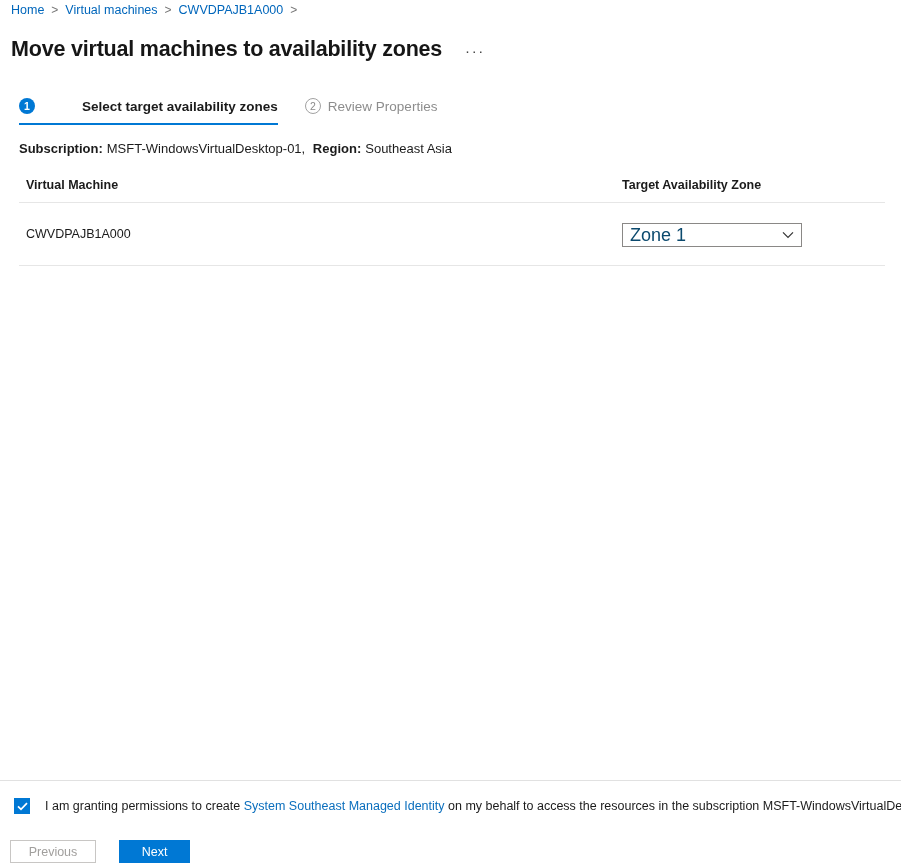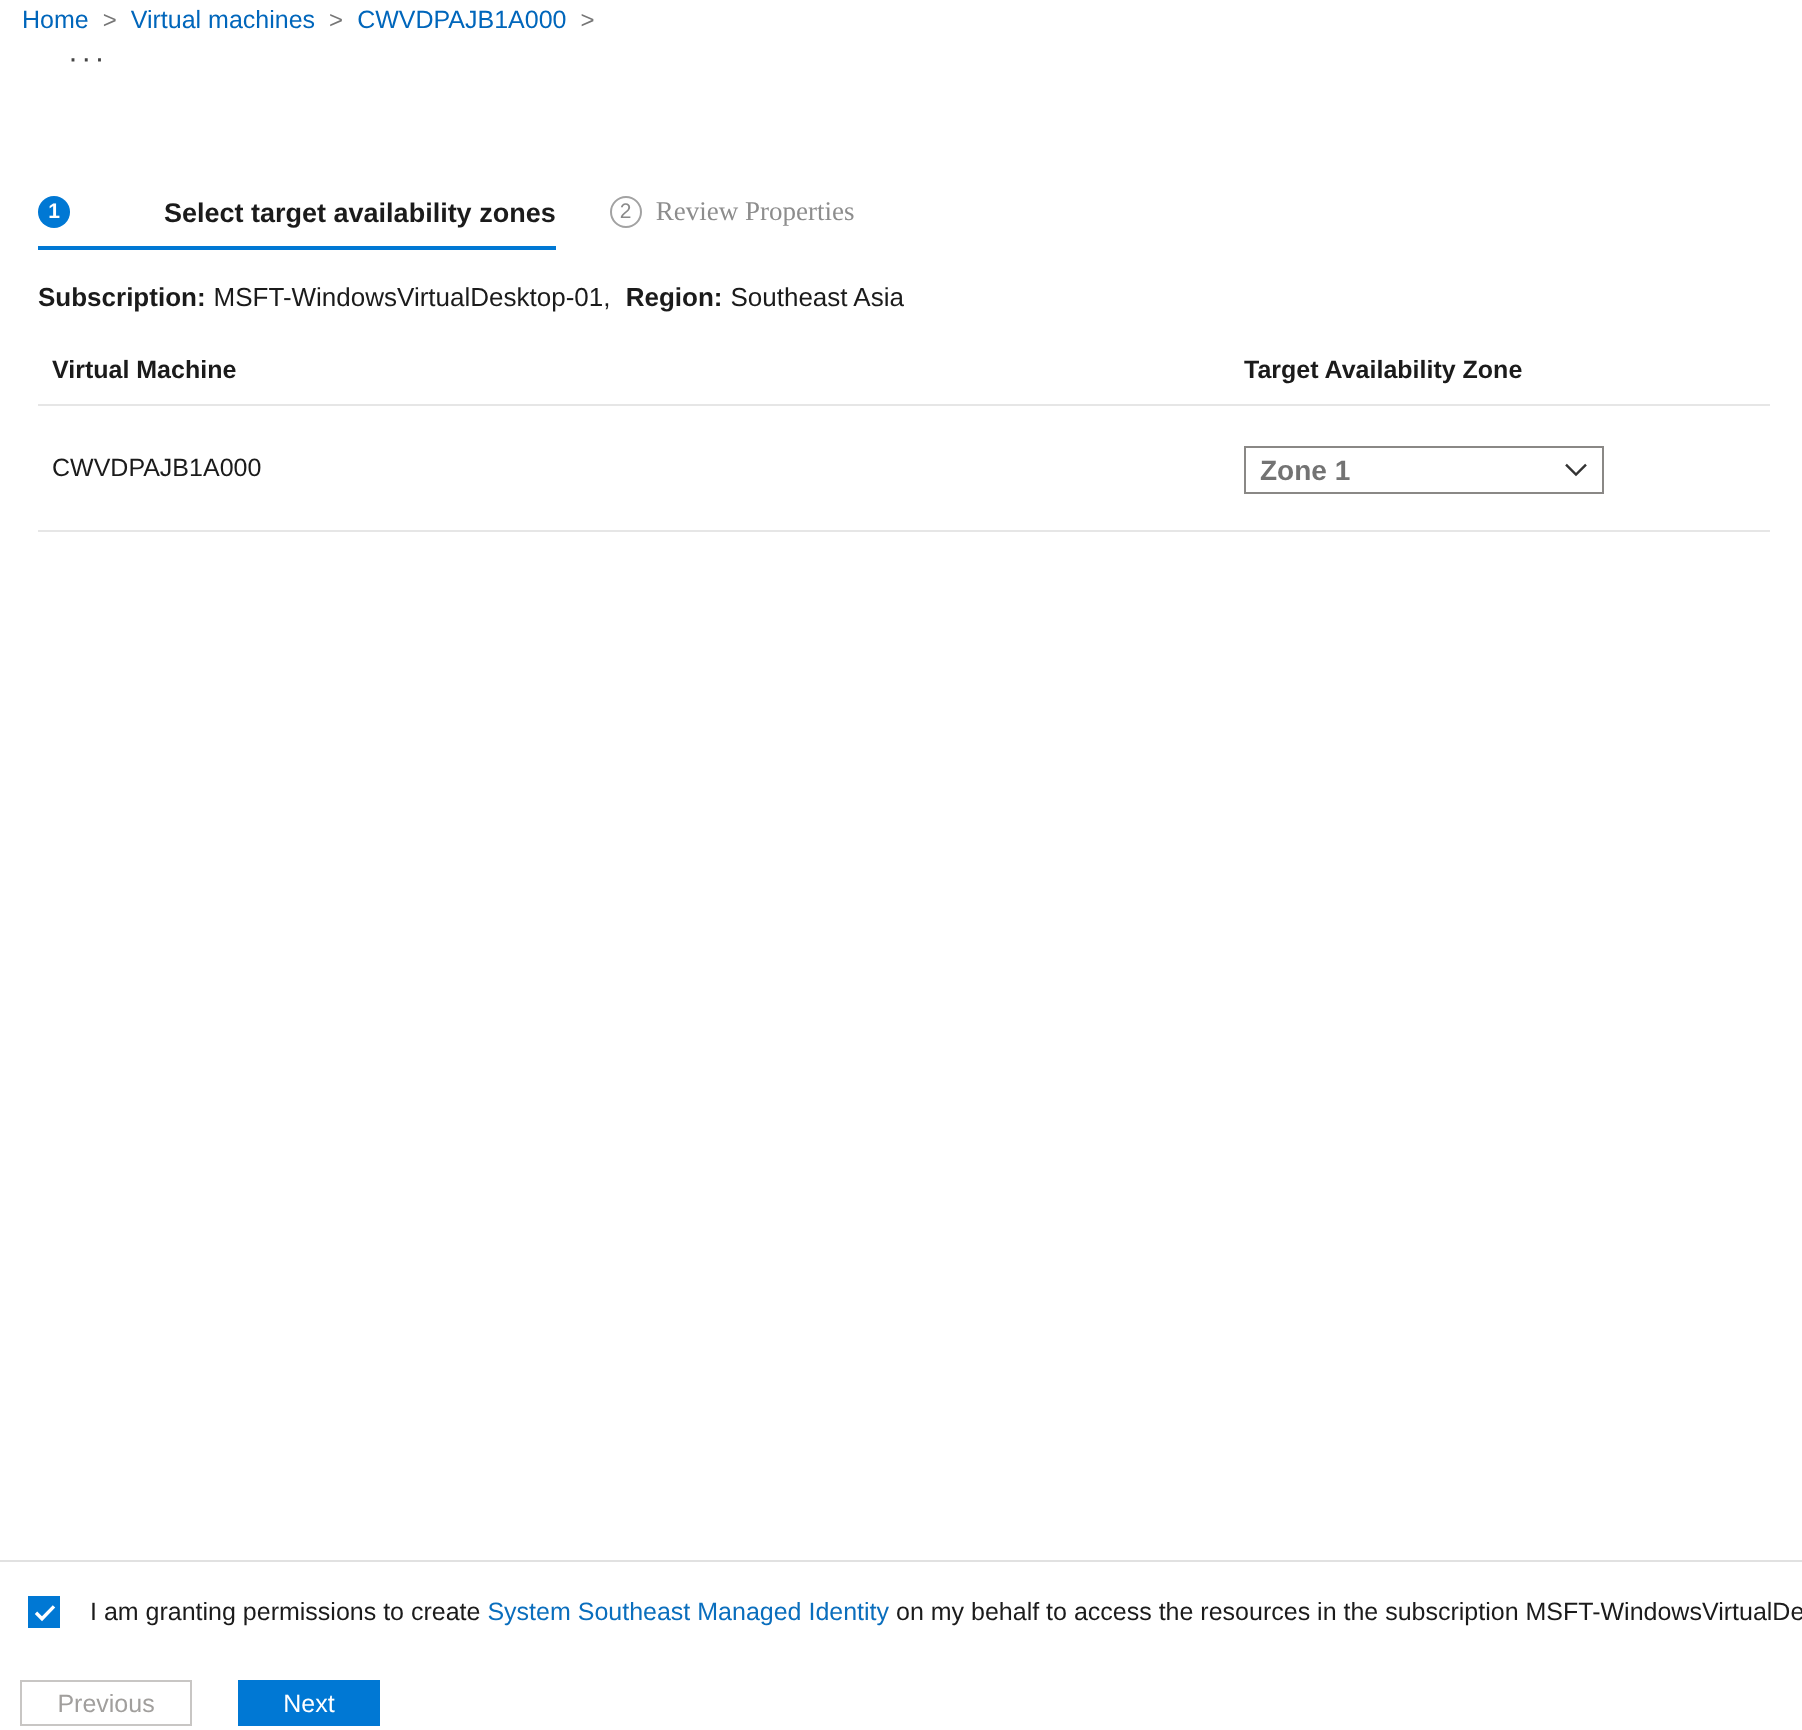--- a/index.html
+++ b/index.html
@@ -94,21 +94,21 @@
     color: #ffffff;
     font-weight: bold;
   }
   .tab.inactive .tab-badge {
     border: 1px solid #a2a2a2;
     color: #8a8a8a;
     background: #fff;
   }
   .tab-label { font-size: 13.5px; }
   .tab.active .tab-label { color: #1b1b1b; font-weight: bold; margin-left: 40px; }
-  .tab.inactive .tab-label { color: #8d8d8d; font-family: Liberation Serif, serif; }
+  .tab.inactive .tab-label { color: #8d8d8d; }
 
   
   .sub-line {
     position: absolute;
     left: 19px; top: 141px;
     font-size: 13px;
     color: #1b1b1b;
     white-space: nowrap;
     text-align: right;
   }
@@ -162,26 +162,25 @@
     position: absolute;
     left: 603px; top: 20px;
     width: 180px; height: 24px;
     border: 1px solid #8a8886;
     background: #ffffff;
     display: flex;
     align-items: center;
     cursor: pointer;
   }
   .zone-select .value {
-    font-size: 14px;
-    color: #737373;
+    font-size: 18px;
+    color: #0c4a6e;
     margin-left: 7px;
     flex: 1 1 auto;
     white-space: nowrap;
-    font-weight: bold;
   }
   .zone-select .chev {
     width: 26px;
     display: flex;
     align-items: center;
     justify-content: center;
   }
 
   
   .footer-divider {
@@ -256,20 +255,21 @@
   <nav class="breadcrumb">
     <span class="crumb-link">Home</span>
     <span class="crumb-sep">&gt;</span>
     <span class="crumb-link">Virtual machines</span>
     <span class="crumb-sep">&gt;</span>
     <span class="crumb-link">CWVDPAJB1A000</span>
     <span class="crumb-sep">&gt;</span>
   </nav>
 
   <div class="title-row">
+    <h1 class="page-title">Move virtual machines to availability zones</h1>
     <span class="ellipsis-menu">···</span>
   </div>
 
   <div class="tabs">
     <div class="tab active">
       <span class="tab-badge">1</span>
       <span class="tab-label">Select target availability zones</span>
     </div>
     <div class="tab inactive">
       <span class="tab-badge">2</span>

